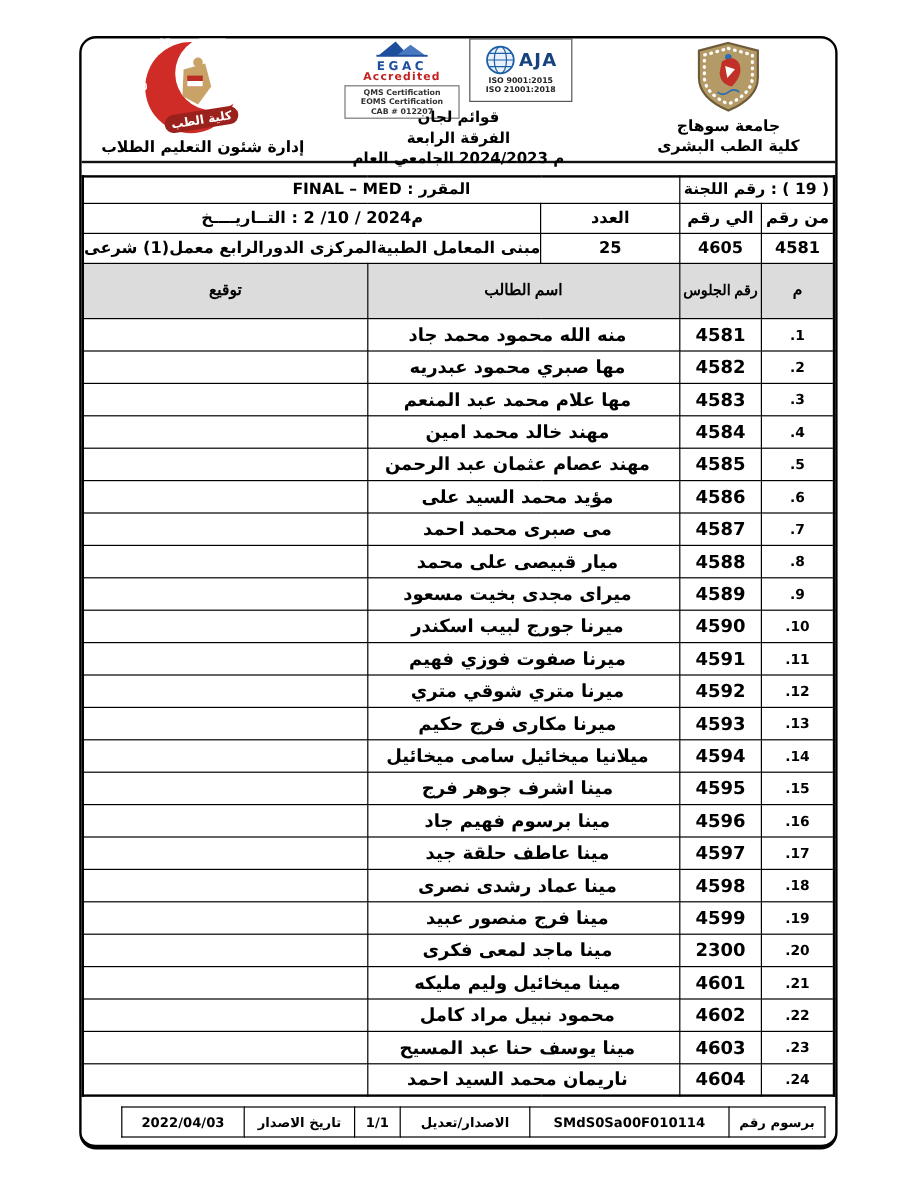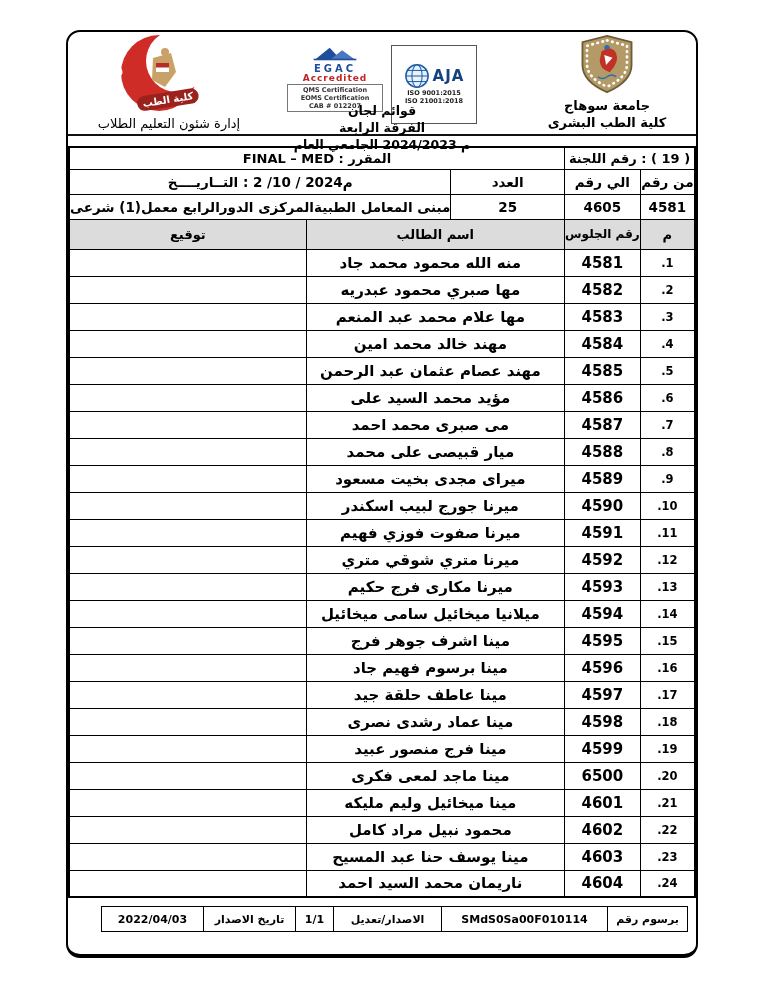--- a/index.html
+++ b/index.html
@@ -10,30 +10,30 @@
     position: absolute; left: 66px; top: 30px; width: 632px; height: 928px;
     border: 2px solid #000; border-bottom-width: 4px; border-radius: 14px;
     background: #fff;
   }
 
   
   .header-band { position: relative; height: 102px; }
   .right-block { position: absolute; right: 14px; top: 2px; width: 150px; text-align: center; }
   .right-block .org-line { font-weight: bold; font-size: 13px; line-height: 1.3; }
   .left-block { position: absolute; left: 16px; top: 0; width: 170px; text-align: center; }
-  .left-block .dept-line { font-weight: normal; font-size: 13px; margin-top: -2px; }
-  .center-block { position: absolute; left: 50%; transform: translateX(-50%); top: 13px; width: 230px; text-align: center; }
+  .left-block .dept-line { font-weight: bold; font-size: 13px; margin-top: -2px; }
+  .center-block { position: absolute; left: 50%; transform: translateX(-50%); top: 0; width: 230px; text-align: center; }
   .logo-row { display: flex; justify-content: center; align-items: flex-start; gap: 8px; height: 54px; }
 
   .egac { width: 96px; text-align: center; line-height: 1; }
   .egac-name { color: #1f4e9c; font-weight: bold; font-size: 10px; letter-spacing: 3px; }
   .egac-acc { color: #c42222; font-weight: bold; font-size: 9px; letter-spacing: 1px; }
   .egac-box { border: 1px solid #777; font-size: 6.5px; font-weight: bold; color: #333; padding: 1px 0; margin-top: 1px; line-height: 1.25; }
 
-  .aja-box { width: 86px; border: 1.5px solid #555; padding: 17px 2px; text-align: center; }
+  .aja-box { width: 86px; border: 1.5px solid #555; padding: 4px 2px; text-align: center; }
   .aja-top { display: flex; align-items: center; justify-content: center; gap: 3px; }
   .aja-name { color: #16427e; font-weight: bold; font-size: 15px; letter-spacing: 1px; }
   .aja-iso { font-size: 6.5px; font-weight: bold; color: #222; line-height: 1.3; }
 
   .center-titles { margin-top: 4px; font-weight: bold; font-size: 12.5px; line-height: 1.35; }
   .year-line span { unicode-bidi: isolate; }
 
   .header-divider { border-top: 2px solid #111; }
 
   
@@ -42,22 +42,22 @@
   table.main { border: 2.5px solid #000; }
   .rowA td { height: 22px; font-size: 13px; }
   .rowB td { height: 25px; font-size: 13.5px; }
   .rowC td { height: 25px; font-size: 13.5px; }
   .cell-center { text-align: center; vertical-align: middle; }
   .course-cell, .date-cell { text-align: center; vertical-align: middle; }
   .loc-cell { font-size: 11px; text-align: center; }
   .num-big { font-size: 16px; }
   .committee-cell { font-size: 12.5px; text-align: center; }
   .colhead td {
-    background: #dcdcdc; height: 30px; text-align: center; vertical-align: middle;
-    font-size: 13px; border-top: 4px double #000; border-bottom: 4px double #000;
+    background: #dcdcdc; height: 46px; text-align: center; vertical-align: middle;
+    font-size: 13px; border-top: 4px double #000; border-bottom: 4px double #000; font-family: Liberation Serif, serif;
   }
   .data-row td { height: 27px; vertical-align: middle; }
   .serial-cell { text-align: center; font-size: 11.5px; }
   .seat-cell { text-align: center; font-size: 15px; }
   .name-cell { text-align: center; padding-right: 10px; font-size: 15px; }
   .sig-cell { }
 
   
   table.footer { border-collapse: collapse; margin: 8px 8px 0 auto; table-layout: fixed; }
   table.footer td { border: 1px solid #000; height: 25px; text-align: center; vertical-align: middle; font-weight: bold; font-size: 11px; white-space: nowrap; }
@@ -300,21 +300,21 @@
           <td class="sig-cell"></td>
         </tr>
         <tr class="data-row">
           <td class="serial-cell">19.</td>
           <td class="seat-cell">4599</td>
           <td class="name-cell" colspan="2">مينا فرج منصور عبيد</td>
           <td class="sig-cell"></td>
         </tr>
         <tr class="data-row">
           <td class="serial-cell">20.</td>
-          <td class="seat-cell">6500</td>
+          <td class="seat-cell">2300</td>
           <td class="name-cell" colspan="2">مينا ماجد لمعى فكرى</td>
           <td class="sig-cell"></td>
         </tr>
         <tr class="data-row">
           <td class="serial-cell">21.</td>
           <td class="seat-cell">4601</td>
           <td class="name-cell" colspan="2">مينا ميخائيل وليم مليكه</td>
           <td class="sig-cell"></td>
         </tr>
         <tr class="data-row">

